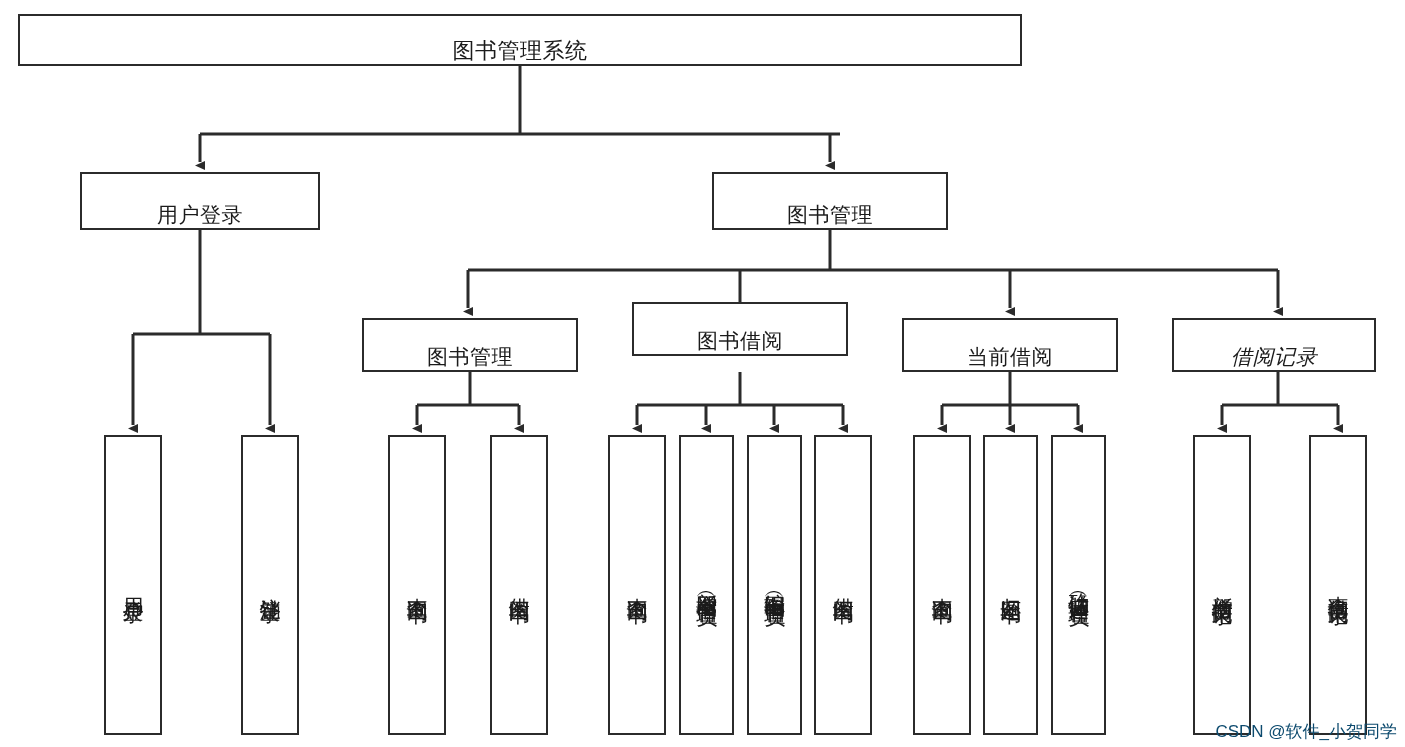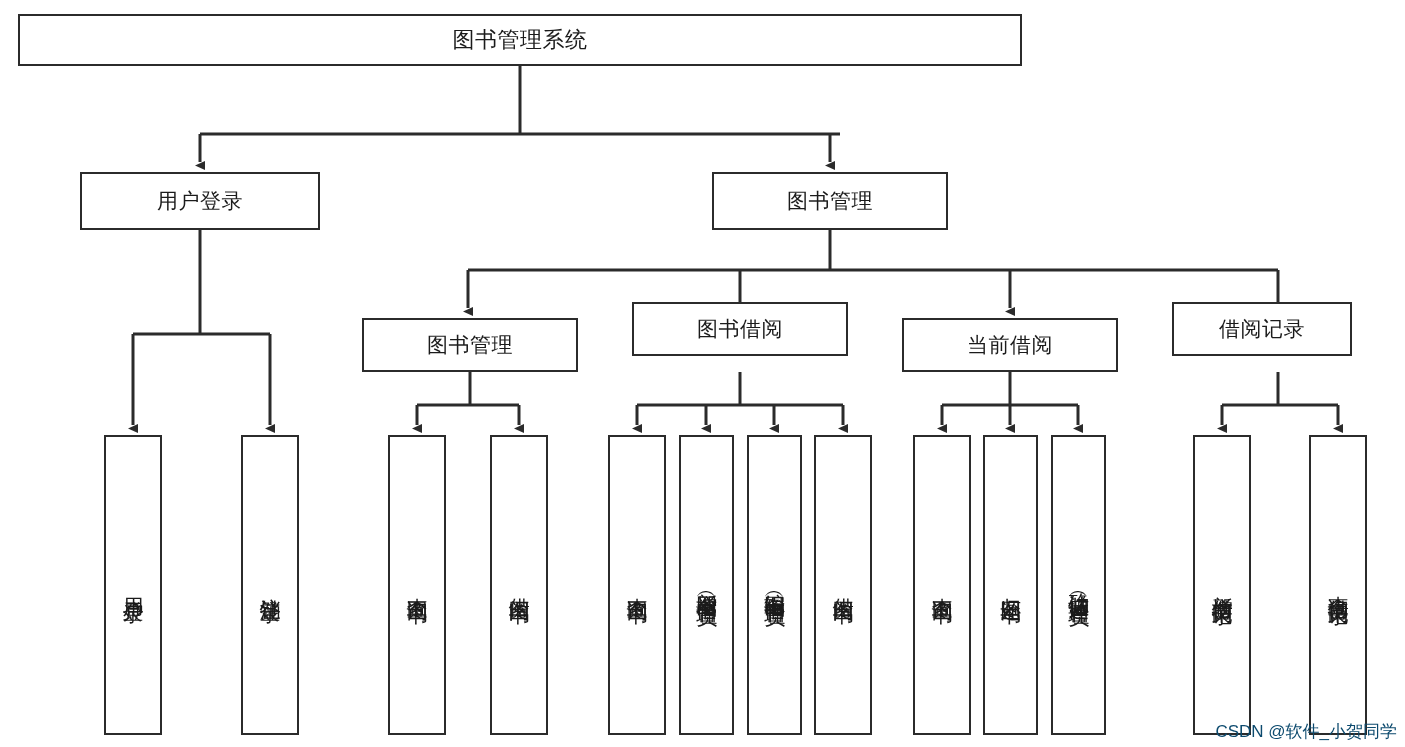--- a/index.html
+++ b/index.html
@@ -25,21 +25,21 @@
     width: 1405px;
     height: 747px;
     pointer-events: none;
   }
   .node {
     position: absolute;
     box-sizing: border-box;
     background: #ffffff;
     border: 2px solid #2b2b2b;
     display: flex;
-    align-items: center;
+    align-items: flex-end;
     justify-content: center;
     color: #1b1b1b;
     z-index: 2;
   }
   .node-label {
     display: block;
     text-align: center;
     line-height: 1.18;
     letter-spacing: 0.5px;
   }
@@ -148,21 +148,21 @@
   </div>
 
   <div class="node horiz" style="left:632px; top:302px; width:216px; height:54px;">
     <span class="node-label">图书借阅</span>
   </div>
 
   <div class="node horiz" style="left:902px; top:318px; width:216px; height:54px;">
     <span class="node-label">当前借阅</span>
   </div>
 
-  <div class="node horiz" style="left:1172px; top:302px; width:180px; height:54px;">
+  <div class="node horiz" style="left:1172px; top:318px; width:204px; height:54px;font-style:italic;">
     <span class="node-label">借阅记录</span>
   </div>
 
   <div class="node vert" style="left:104px; top:435px; width:58px; height:300px;">
     <span class="node-label">用户登录</span>
   </div>
 
   <div class="node vert" style="left:241px; top:435px; width:58px; height:300px;">
     <span class="node-label">注销登录</span>
   </div>

